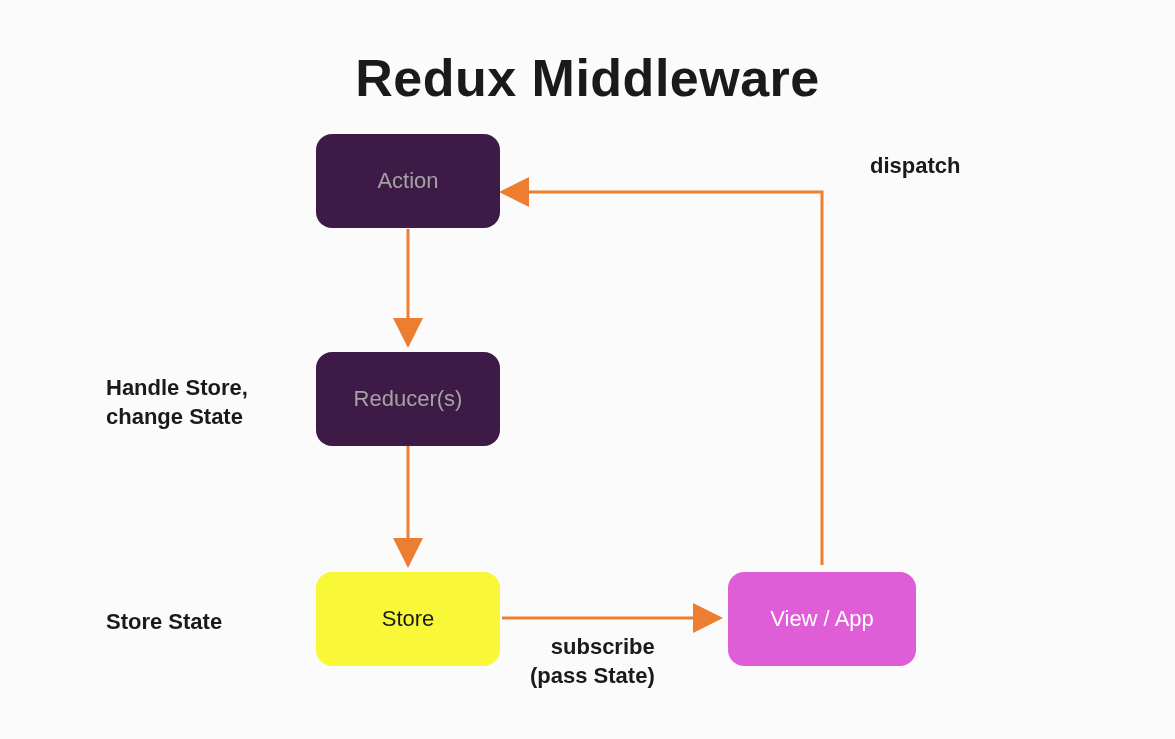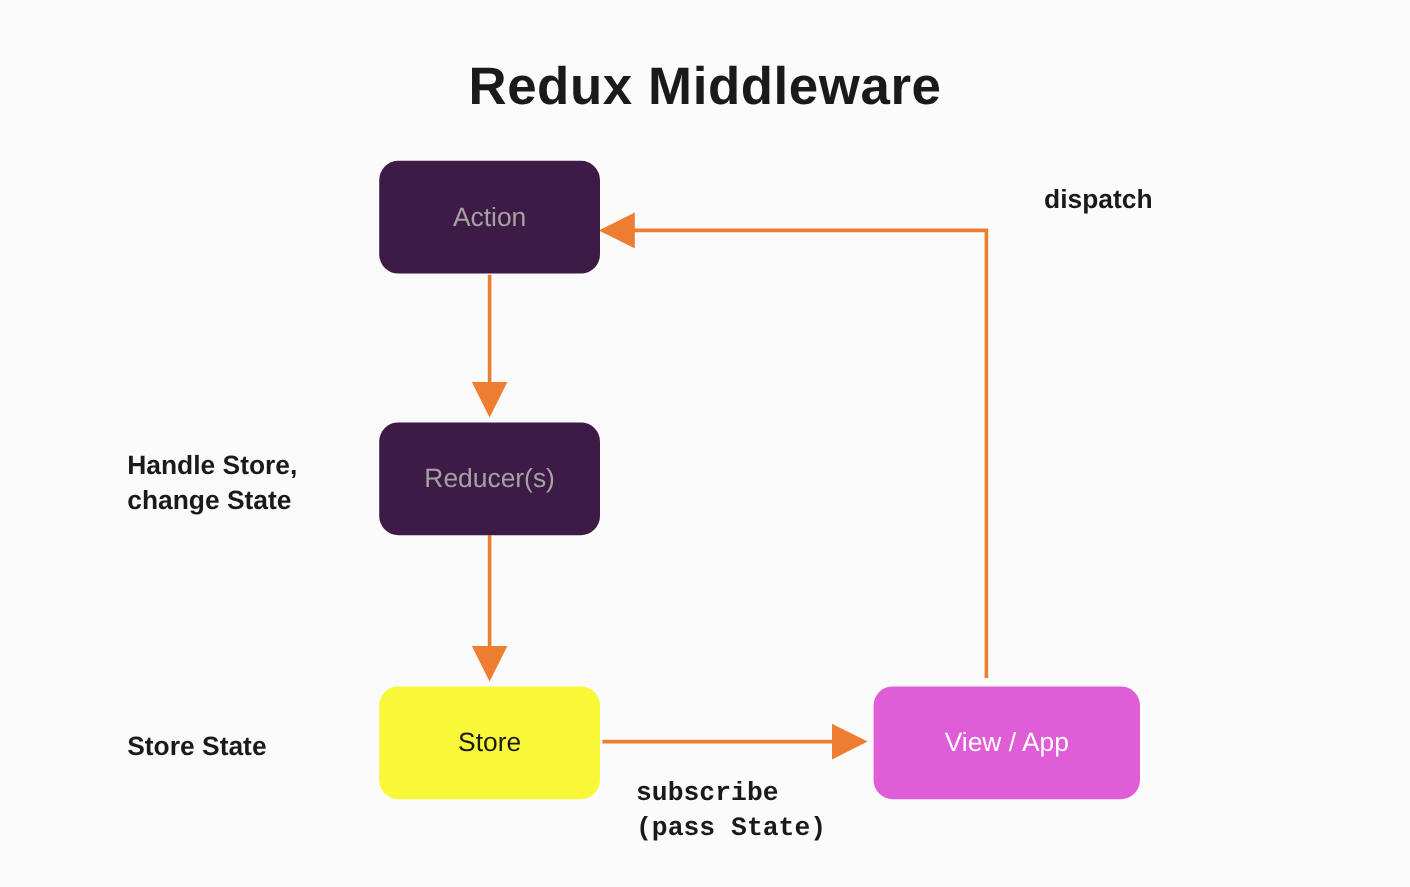--- a/index.html
+++ b/index.html
@@ -16,21 +16,21 @@
     position: relative;
     width: 1175px;
     height: 739px;
   }
   .title {
     position: absolute;
     top: 48px;
     left: 0;
     width: 100%;
     text-align: center;
-    font-size: 44px;
+    font-size: 52px;
     font-weight: 800;
     letter-spacing: 0.5px;
     color: #1a1a1a;
   }
   .node {
     position: absolute;
     border-radius: 16px;
     display: flex;
     align-items: center;
     justify-content: center;
@@ -103,27 +103,27 @@
   </div>
 
   <div class="node node-dark" style="left:316px; top:352px; width:184px; height:94px;">
     <span>Reducer(s)</span>
   </div>
 
   <div class="node node-yellow" style="left:316px; top:572px; width:184px; height:94px;">
     <span>Store</span>
   </div>
 
-  <div class="node node-pink" style="left:728px; top:572px; width:222px; height:94px;">
+  <div class="node node-pink" style="left:728px; top:572px; width:188px; height:94px;">
     <span>View / App</span>
   </div>
 
   <div class="label" style="left:106px; top:374px; white-space:pre-line;">Handle Store,
 change State</div>
 
   <div class="label" style="left:106px; top:608px;">Store State</div>
 
-  <div class="label" style="left:530px; top:648px; white-space:pre-line; text-align:left;font-family:Liberation Mono, monospace;">subscribe
+  <div class="label" style="left:530px; top:633px; white-space:pre-line; text-align:right;">subscribe
 (pass State)</div>
 
   <div class="label" style="left:870px; top:152px;">dispatch</div>
 
 </div>
 
 </body></html>

